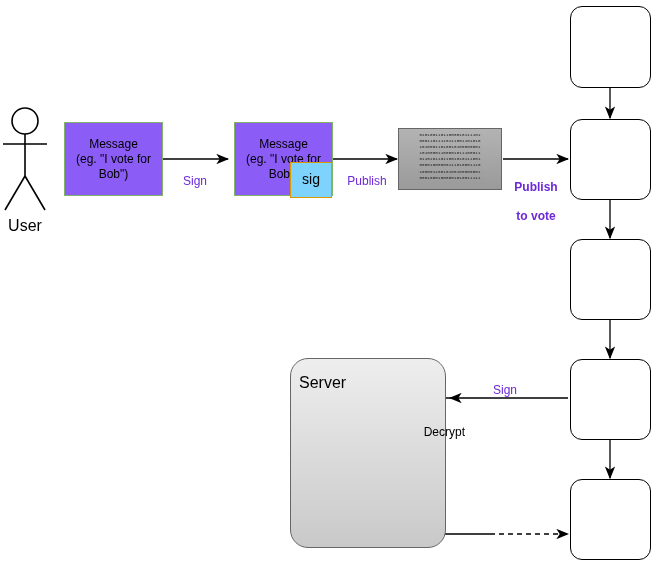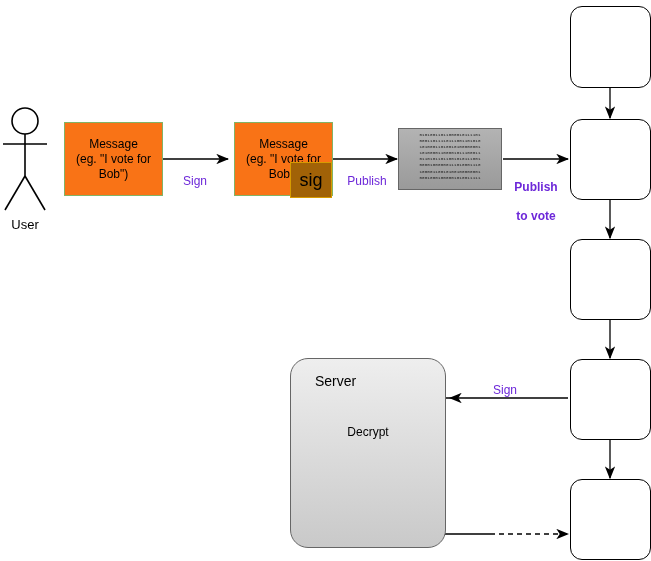--- a/index.html
+++ b/index.html
@@ -29,27 +29,27 @@
     box-sizing: border-box;
     display: flex;
     align-items: center;
     justify-content: center;
     text-align: center;
     font-size: 12px;
     color: #000000;
     line-height: 1.25;
   }
   .msg-box {
-    background: #f97316;
+    background: #8b5cf6;
     border: 1px solid #82b366;
   }
   .sig-box {
-    background: #a16207;
+    background: #7dd3fc;
     border: 1px solid #d79b00;
-    font-size: 18px;
+    font-size: 14px;
     text-align: center;
   }
   .cipher-box {
     background: linear-gradient(to bottom, #b3b3b3 0%, #9a9a9a 100%);
     border: 1px solid #666666;
     padding: 3px 4px;
     align-items: flex-start;
     justify-content: center;
   }
   .cipher-text {
@@ -62,50 +62,51 @@
     text-align: left;
   }
   .server-box {
     background: linear-gradient(to bottom, #eeeeee 0%, #c9c9c9 100%);
     border: 1px solid #666666;
     border-radius: 18px;
     display: block;
   }
   .server-title {
     position: absolute;
-    left: 24px;
+    left: 8px;
     top: 14px;
-    font-size: 14px;
+    font-size: 16px;
     color: #000000;
   }
   .chain-box {
     background: #ffffff;
     border: 1px solid #000000;
     border-radius: 12px;
   }
   .edge-label {
     position: absolute;
     font-size: 12px;
     color: #6d28d9;
     text-align: center;
     line-height: 1.2;
     white-space: pre-line;
   }
   .actor-label {
     position: absolute;
-    font-size: 13px;
+    font-size: 16px;
     color: #000000;
     text-align: center;
   }
   .server-step {
     position: absolute;
     font-size: 12px;
     color: #000000;
-    text-align: center;
+    text-align: right;
     width: 100%;
+    margin-left: 20px;
   }
 </style>
 </head>
 <body>
 
 <div id="canvas">
 
   <svg class="svg-layer" viewBox="0 0 651 561" xmlns="http://www.w3.org/2000/svg">
     <defs>
       <marker id="arrow" markerWidth="10" markerHeight="8" refX="9" refY="4" orient="auto" markerUnits="strokeWidth">

